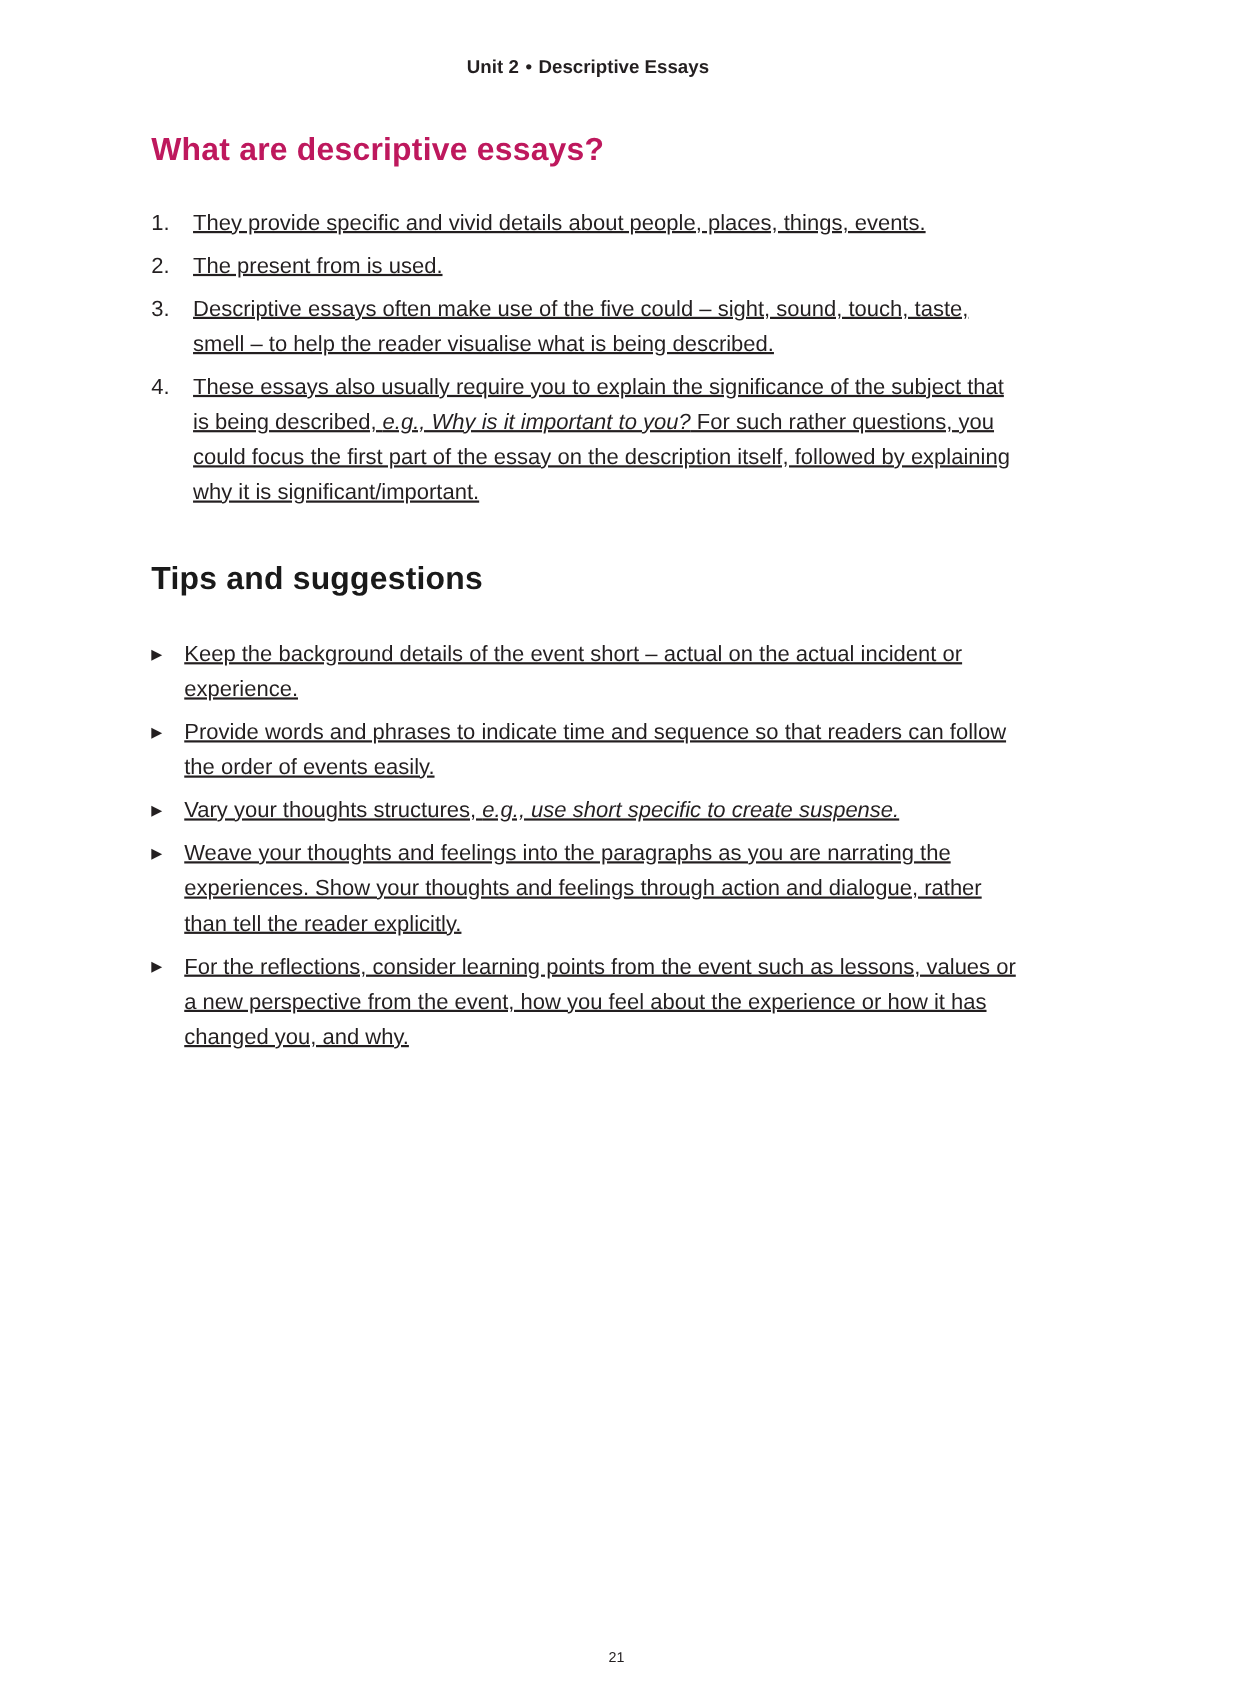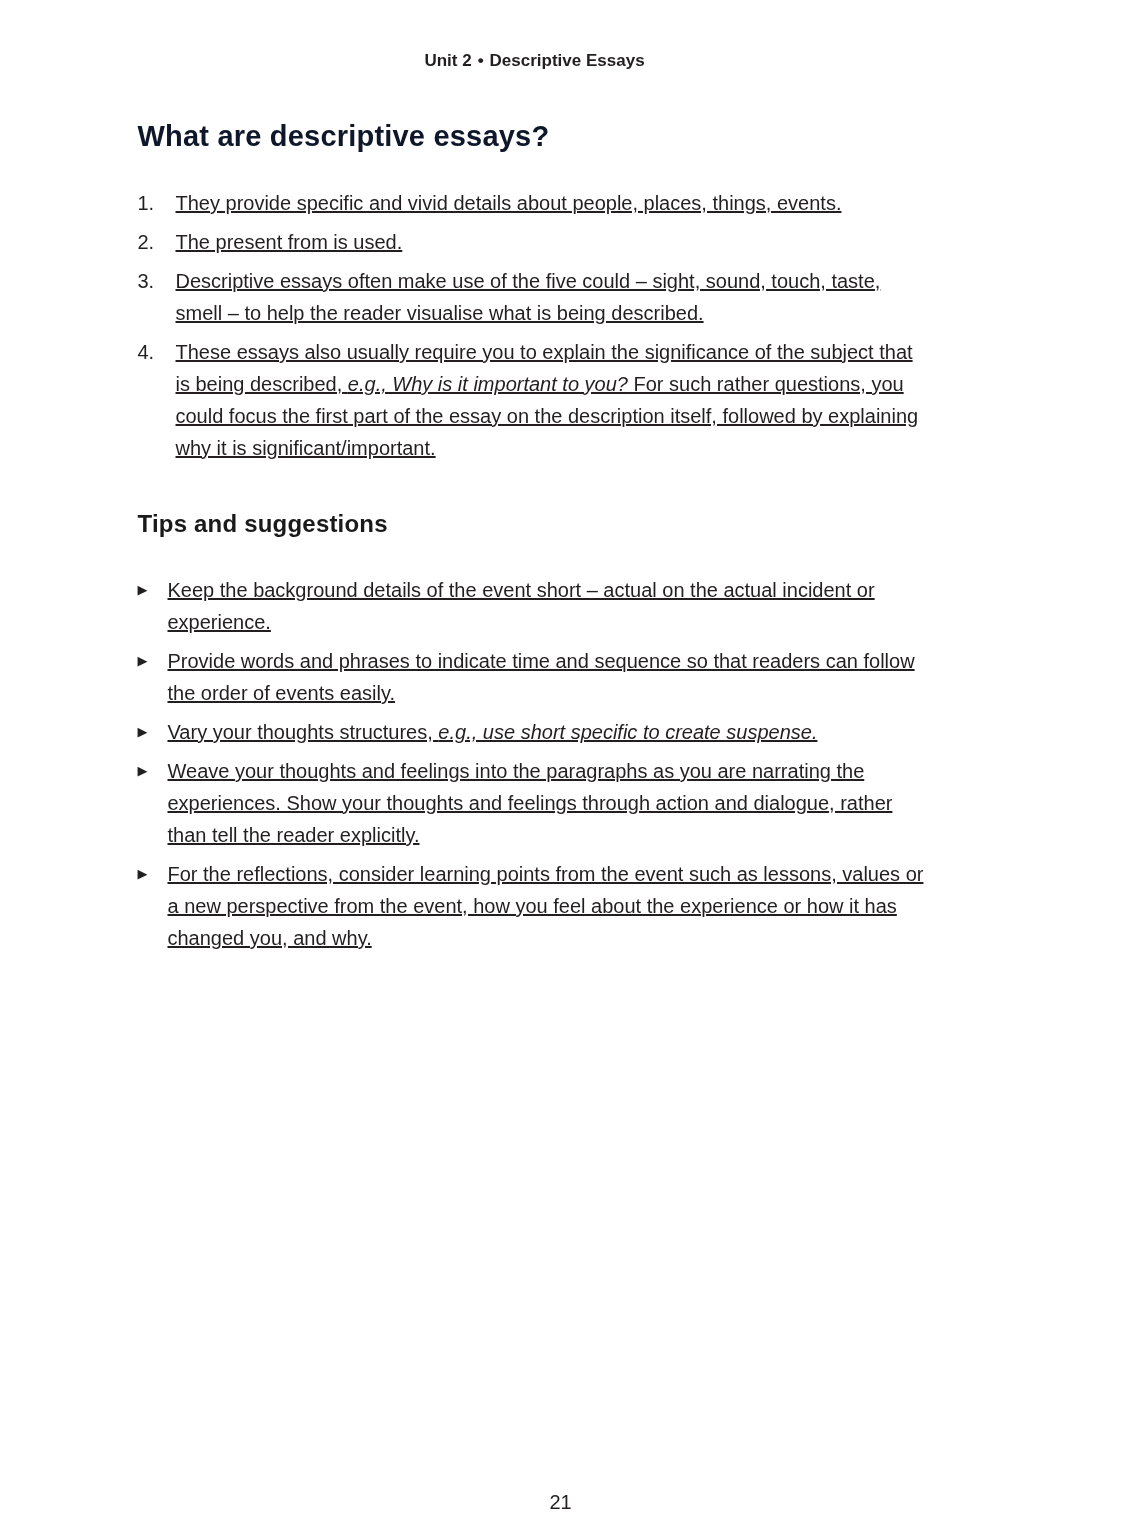--- a/index.html
+++ b/index.html
@@ -22,26 +22,26 @@
     font-size: 17px;
     line-height: 22px;
     color: #231f20;
   }
   .running-head .unit { font-weight: 600; }
   .running-head .sep { font-weight: 700; padding: 0 6px; }
   .running-head .title { font-weight: 700; }
   h1.section-heading {
     font-size: 29px;
     font-weight: 700;
-    color: #0f172a;
+    color: #be185d;
     margin: 48px 0 34px 0;
     letter-spacing: 0.2px;
   }
   h2.section-heading {
-    font-size: 24px;
+    font-size: 29px;
     font-weight: 700;
     color: #1a1a1a;
     margin: 46px 0 36px 0;
     letter-spacing: 0.2px;
   }
   .numlist, .bulletlist { font-size: 20px; line-height: 32px; }
   .li { display: flex; margin-bottom: 7px; }
   .numlist .num { flex: 0 0 38px; }
   .bulletlist .blt {
     flex: 0 0 30px;
@@ -50,21 +50,21 @@
     color: #231f20;
   }
   .txt { flex: 1 1 auto; text-decoration: underline; }
   .it { font-style: italic; }
   .page-number {
     position: absolute;
     left: 0;
     right: 0;
     bottom: 22px;
     text-align: center;
-    font-size: 20px;
+    font-size: 13px;
     color: #231f20;
   }
 </style>
 </head>
 <body>
 
 <div class="page">
 
   <div class="running-head">
     <span class="unit">Unit 2</span><span class="sep">•</span><span class="title">Descriptive Essays</span>

